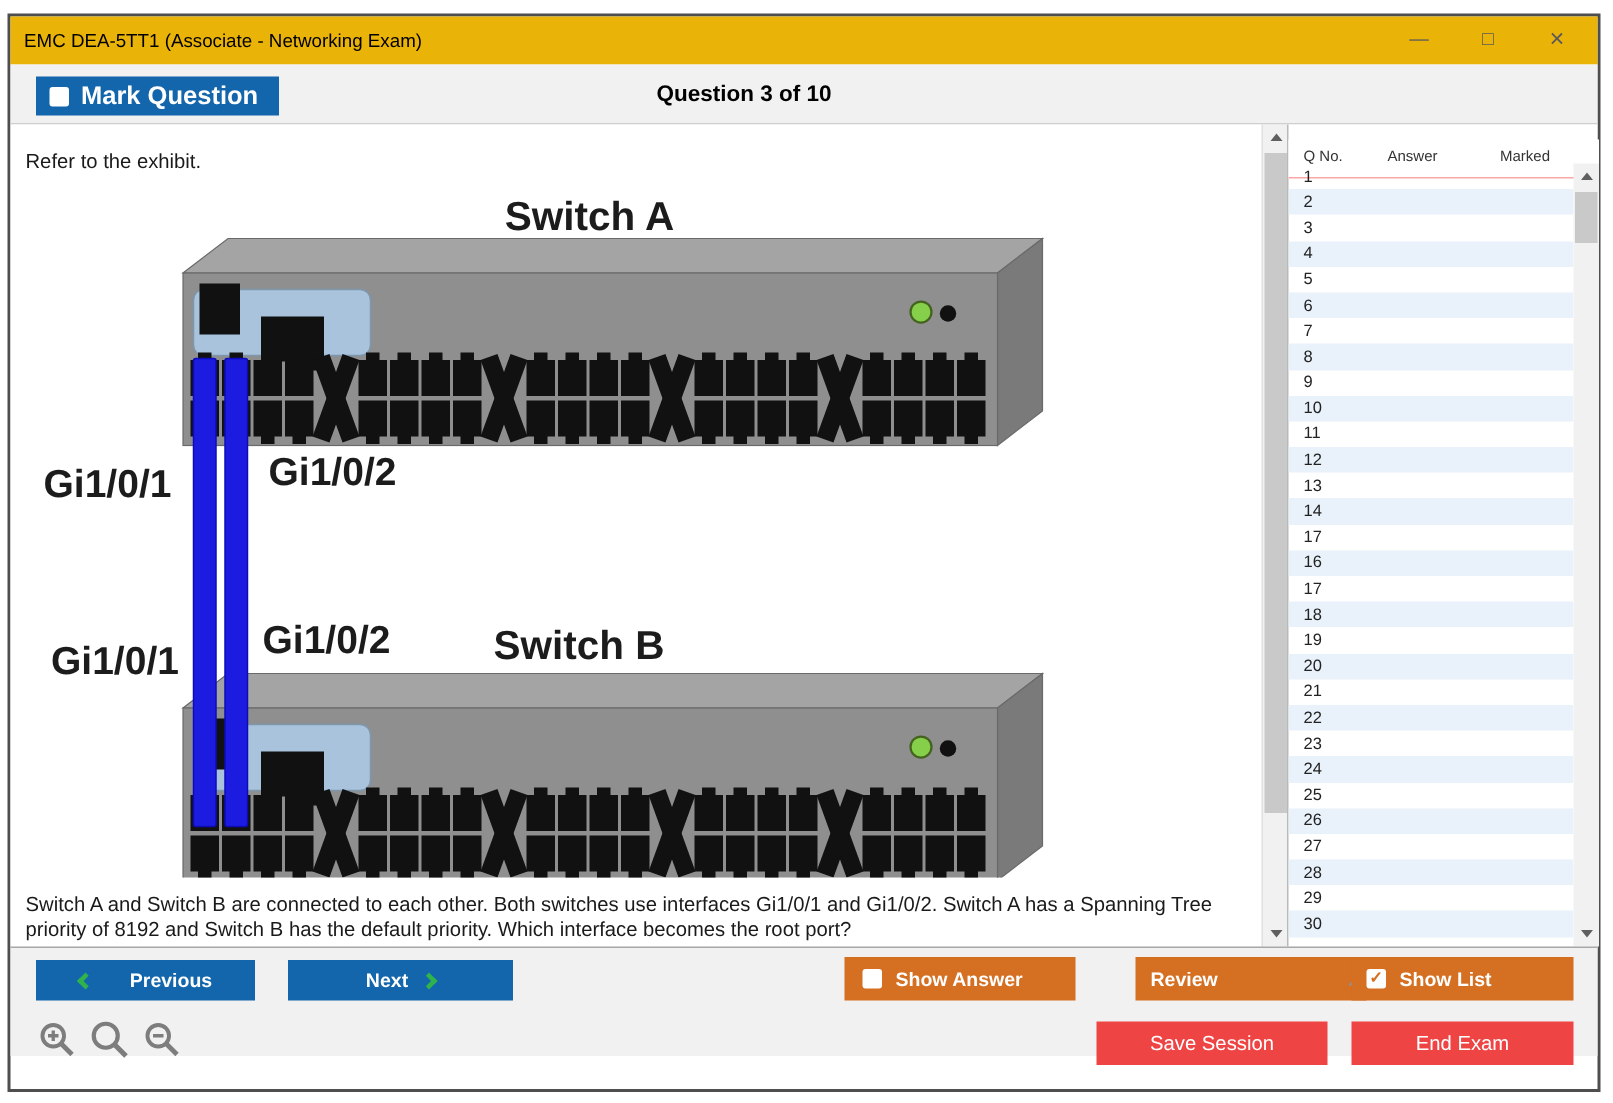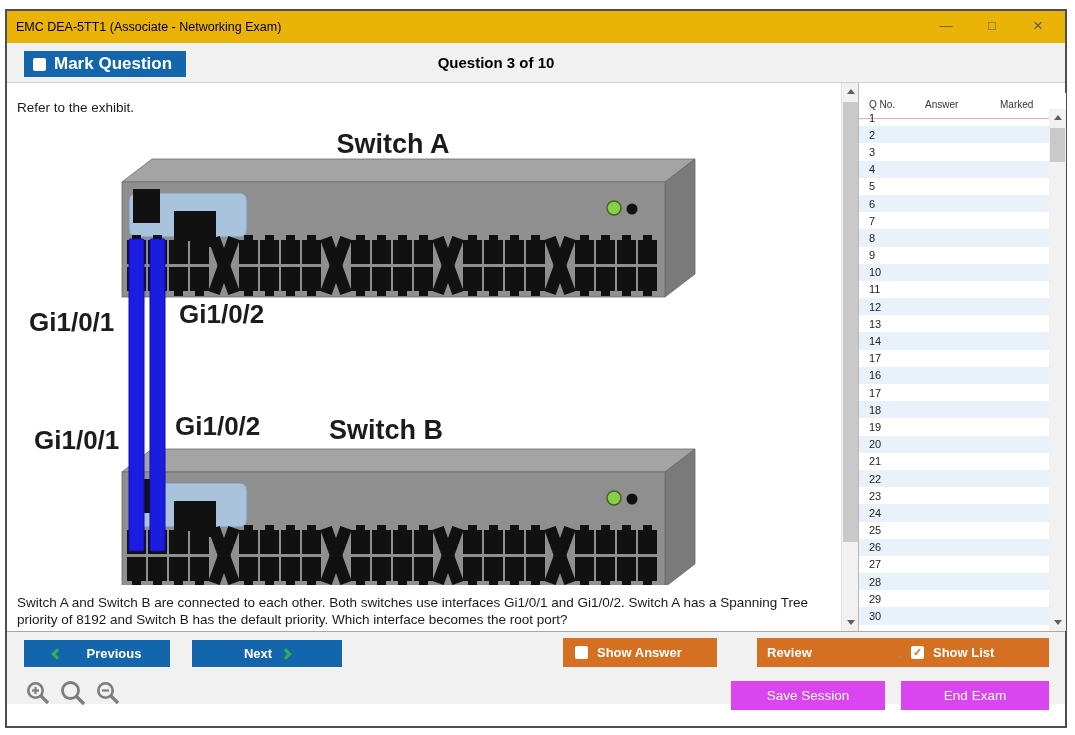--- a/index.html
+++ b/index.html
@@ -55,21 +55,21 @@
   .qrow .qno { padding-left:10px; width:50px; }
   .qpanel .vscroll.list { left:190px; top:26px; height:522px; width:17px; }
 
   
   .footer { position:absolute; left:0; top:620px; width:1058px; height:73px; background:#f1f1f1;
             border-top:1px solid #a8a8a8; }
   .btn { position:absolute; display:flex; align-items:center; justify-content:center;
          color:#fff; font-size:13px; font-weight:bold; cursor:pointer; }
   .btn-blue { background:#1366ab; }
   .btn-orange { background:#d56f21; justify-content:flex-start; padding-left:10px; gap:9px; }
-  .btn-navy { background:#d946ef; font-weight:normal; font-size:13.5px; }
+  .btn-navy { background:#ef4444; font-weight:normal; font-size:13.5px; }
   .chev { display:inline-block; width:8px; height:8px; border-left:3px solid #2fb34a; border-bottom:3px solid #2fb34a; }
   .chev.left { transform:rotate(45deg); }
   .chev.right { transform:rotate(225deg); }
   .btn-prev { left:17px; top:8px; width:146px; height:27px; gap:26px; }
   .btn-next { left:185px; top:8px; width:150px; height:27px; gap:10px; }
   .btn-show-answer { left:556px; top:6px; width:154px; height:29px;padding-left:12px; }
   .btn-review { left:724px; top:6px; width:154px; height:29px; justify-content:space-between;margin-left:26px; }
   .btn-show-list { left:894px; top:6px; width:148px; height:29px; }
   .btn-save { left:724px; top:49px; width:154px; height:29px; }
   .btn-end { left:894px; top:49px; width:148px; height:29px; }

